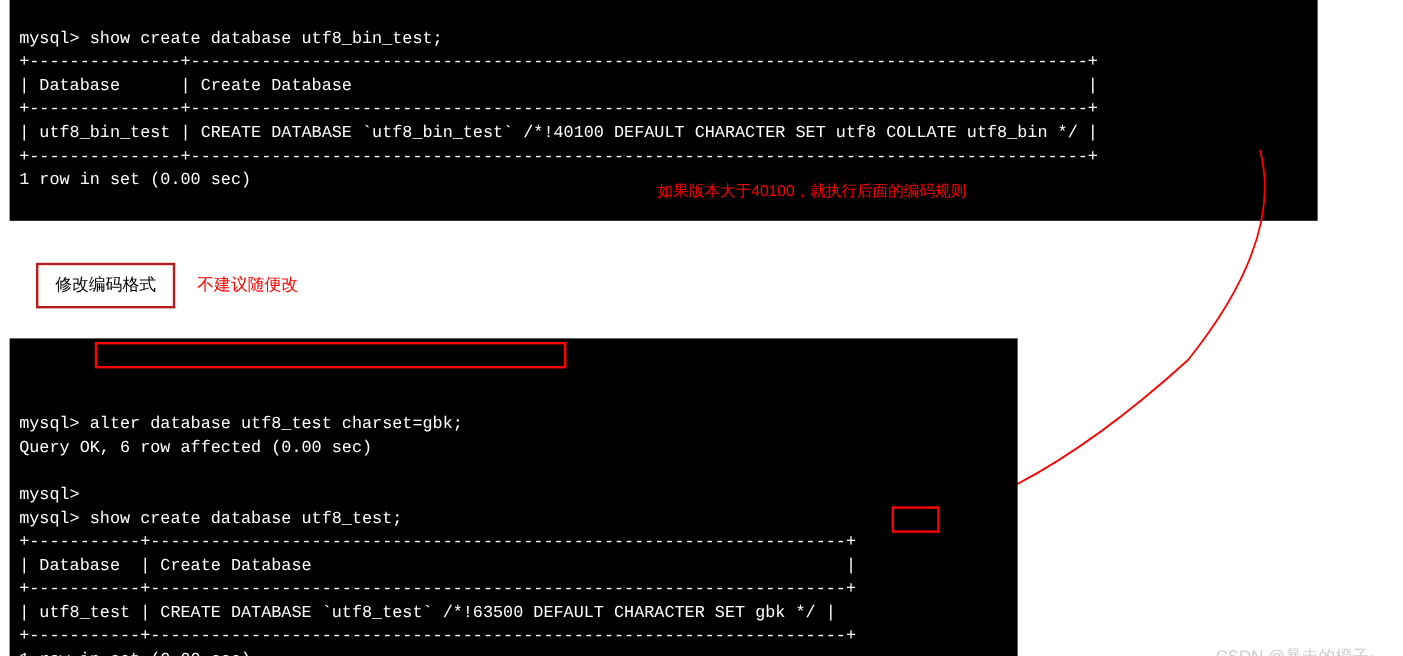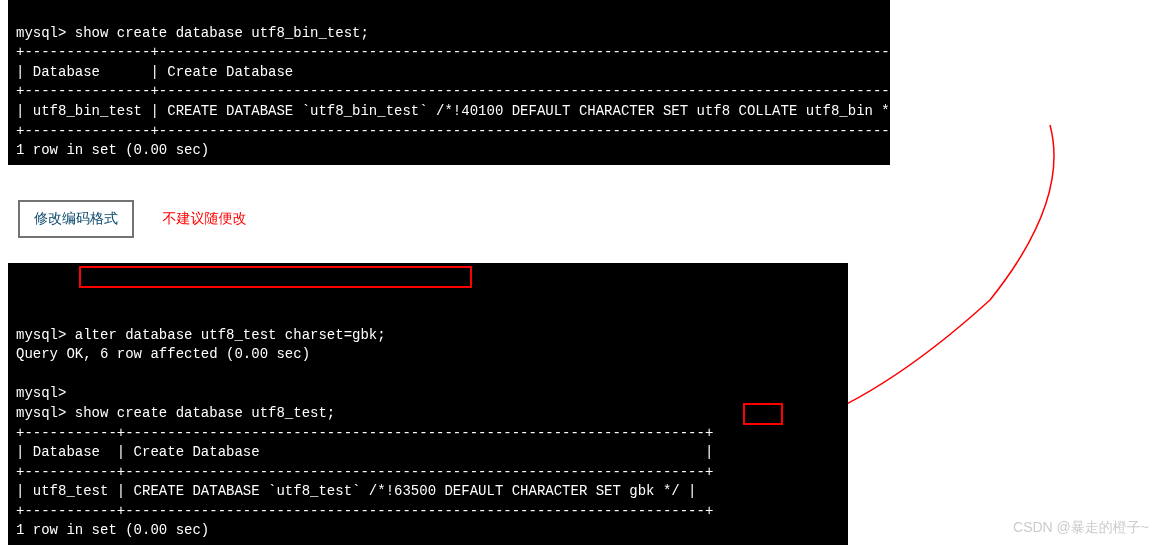--- a/index.html
+++ b/index.html
@@ -12,49 +12,49 @@
     }
     .terminal {
       background: #000000;
       color: #ffffff;
       padding: 4px 8px;
       white-space: pre;
       line-height: 1.4;
       position: relative;
     }
     .terminal-1 {
-      width: 882px;
+      width: 1090px;
       margin-left: 8px;
     }
     .terminal-2 {
       width: 840px;
       margin-left: 8px;
     }
     .red-annotation {
       color: #ff0000;
       position: absolute;
       font-family: "Microsoft YaHei", sans-serif;
       font-size: 13px;
     }
     .anno-1 { top: 150px; left: 540px; }
     .label-box {
       display: inline-block;
-      border: 2px solid #737373;
-      color: #0c4a6e;
+      border: 2px solid #b91c1c;
+      color: #000000;
       padding: 8px 14px;
       font-family: "Microsoft YaHei", sans-serif;
       font-size: 14px;
-      margin: 20px 0 10px 18px;
+      margin: 20px 0 10px 30px;
     }
     .label-text {
       display: inline-block;
       color: #ff0000;
       font-family: Liberation Mono, monospace;
       font-size: 14px;
-      margin-left: 20px;
+      margin-left: 10px;
     }
     .highlight-box-1 {
       position: absolute;
       border: 2px solid #ff0000;
       top: 3px;
       left: 71px;
       width: 393px;
       height: 22px;
       pointer-events: none;
     }
@@ -89,20 +89,21 @@
 <body>
 
 <div class="terminal terminal-1">
 <span>mysql&gt; show create database utf8_bin_test;</span>
 <span>+---------------+-----------------------------------------------------------------------------------------+</span>
 <span>| Database      | Create Database                                                                         |</span>
 <span>+---------------+-----------------------------------------------------------------------------------------+</span>
 <span>| utf8_bin_test | CREATE DATABASE `utf8_bin_test` /*!40100 DEFAULT CHARACTER SET utf8 COLLATE utf8_bin */ |</span>
 <span>+---------------+-----------------------------------------------------------------------------------------+</span>
 <span>1 row in set (0.00 sec)</span>
+<span class="red-annotation anno-1">如果版本大于40100，就执行后面的编码规则</span>
 </div>
 
 <svg class="arrow-svg" width="320" height="340">
   <path d="M 290 5 Q 310 80 230 180 Q 120 280 25 310" stroke="#ff0000" stroke-width="1.5" fill="none"></path>
   <path d="M 25 310 L 35 298 M 25 310 L 40 312" stroke="#ff0000" stroke-width="1.5" fill="none"></path>
 </svg>
 
 <div class="middle-section">
   <span class="label-box">修改编码格式</span>
   <span class="label-text">不建议随便改</span>

